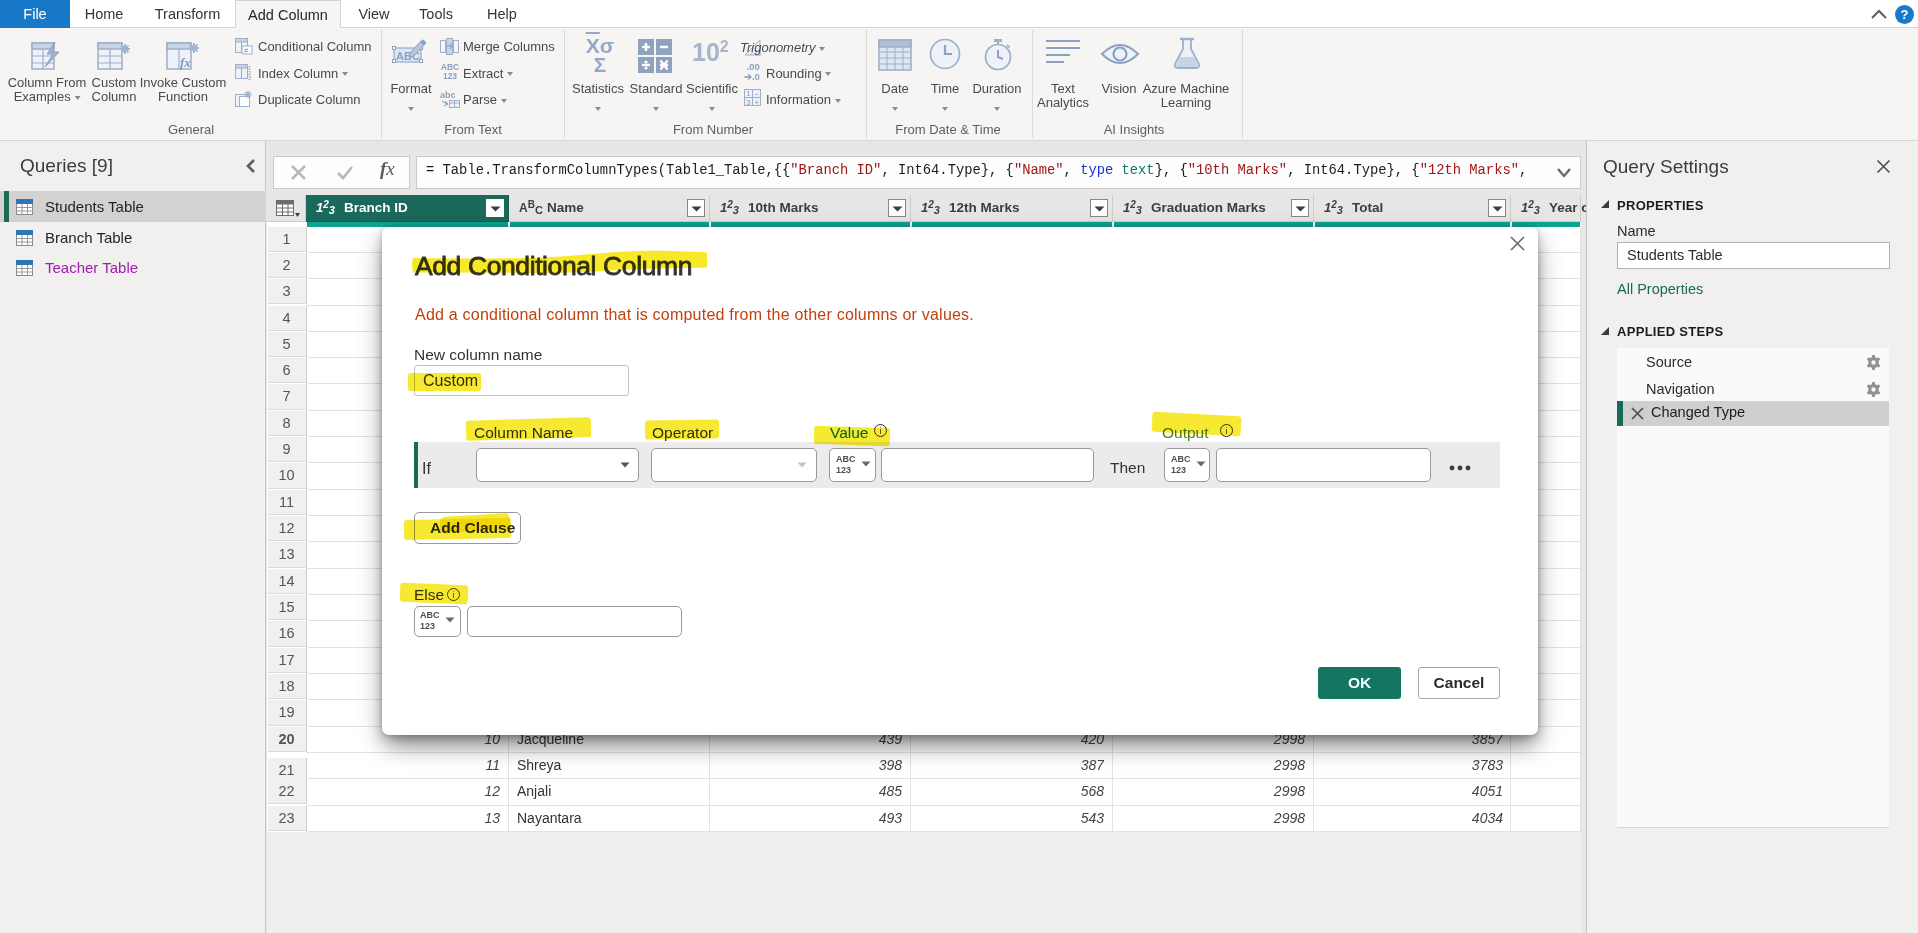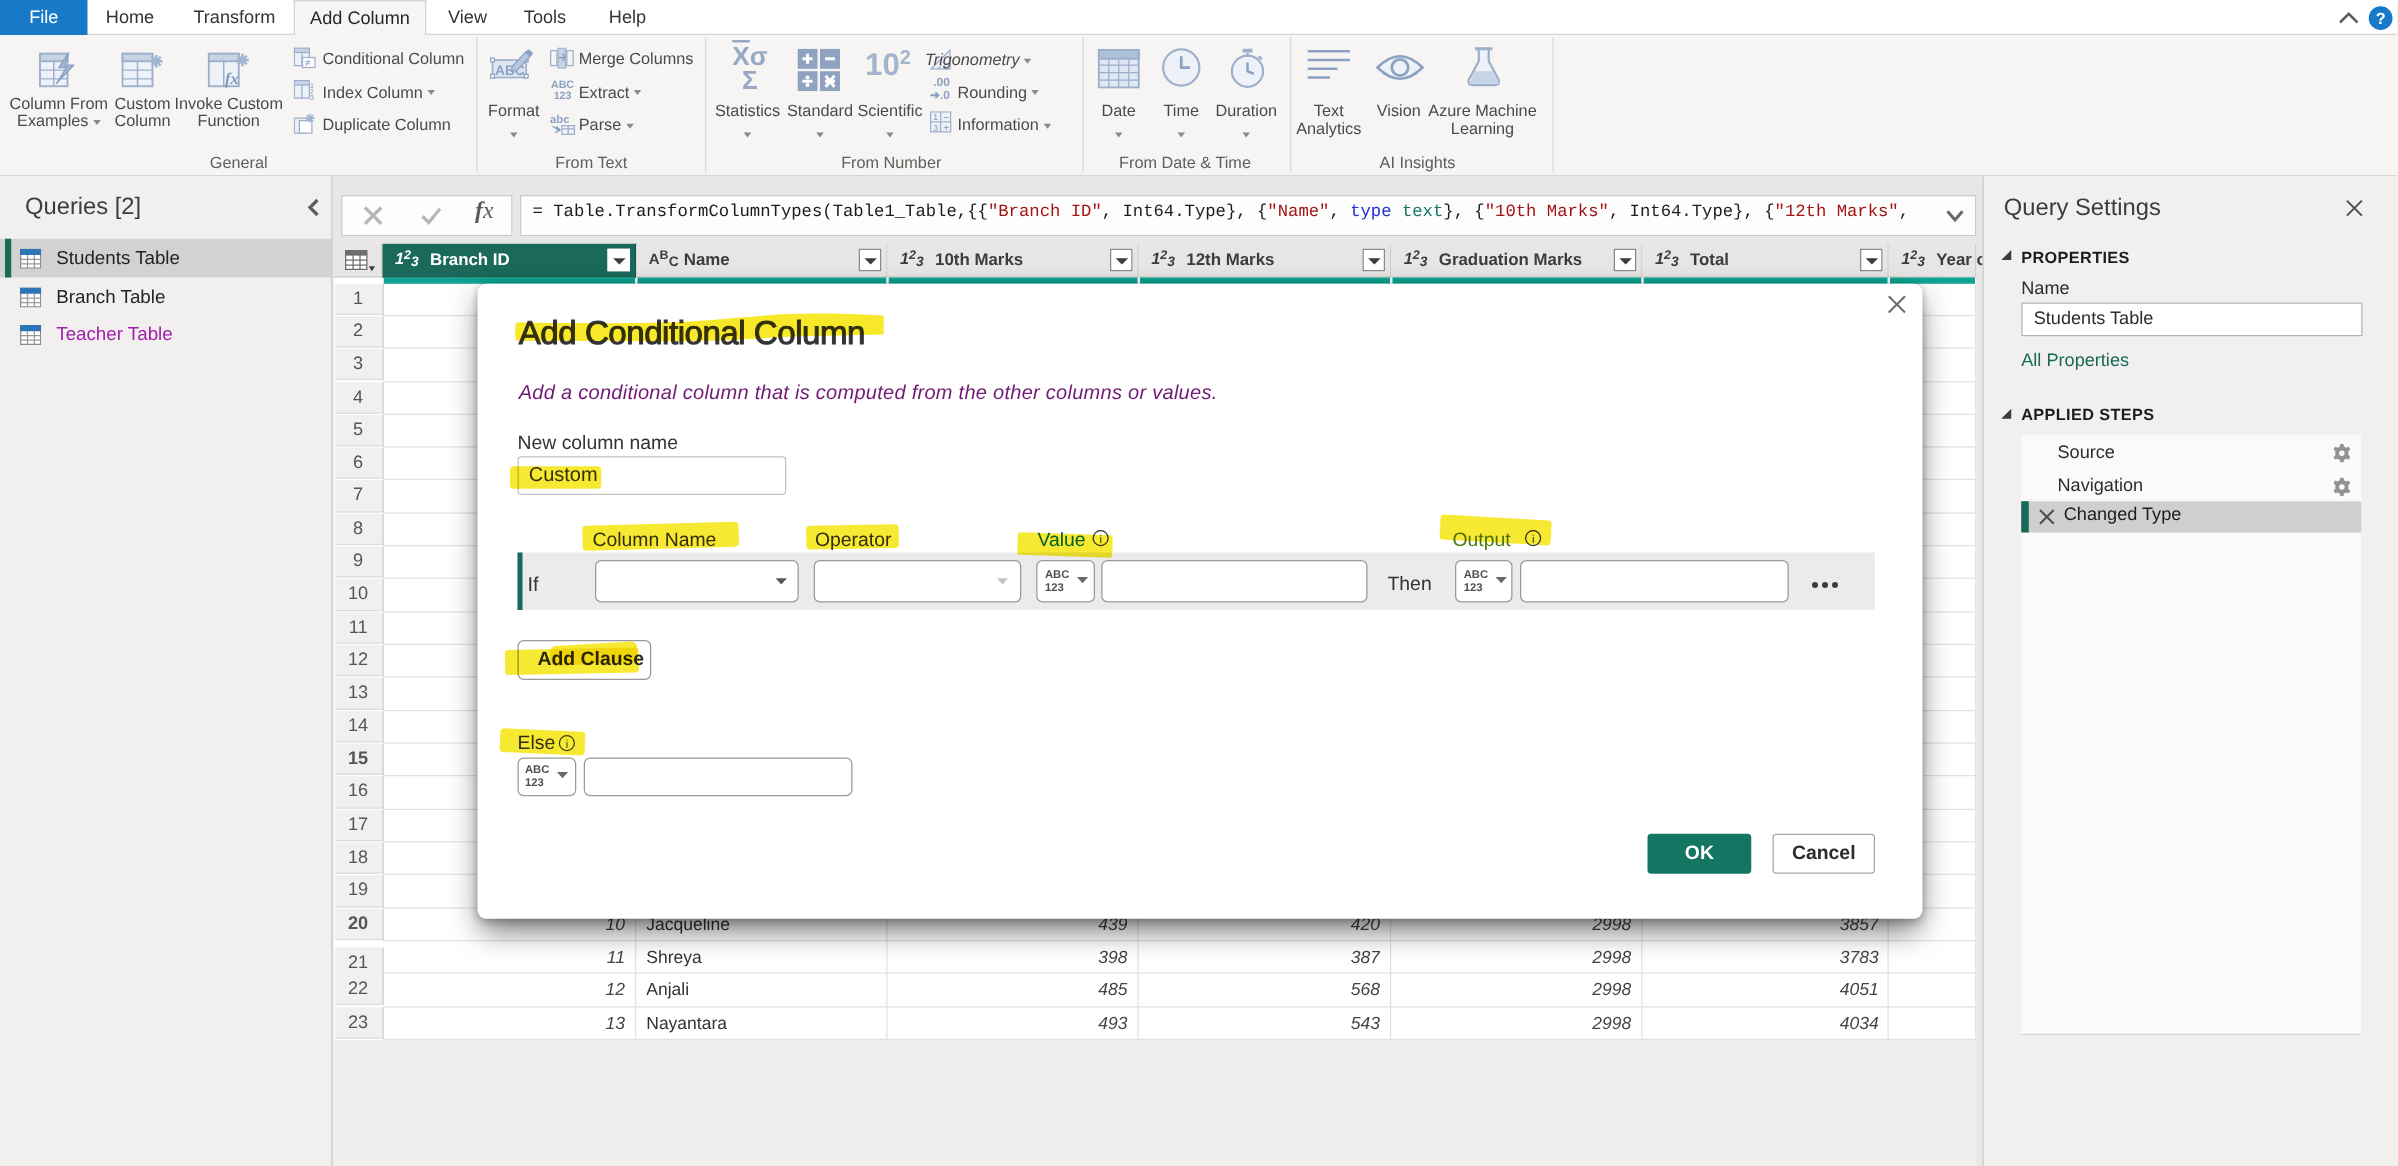--- a/index.html
+++ b/index.html
@@ -255,21 +255,21 @@
     <path d="M11 2 L19 2 L19 12 L27 27 Q28 31 24 31 L6 31 Q2 31 3 27 L11 12 Z" fill="#eef2f8" stroke="#9dafc9" stroke-width="1.8"></path>
     <line x1="8" y1="2" x2="22" y2="2" stroke="#9dafc9" stroke-width="2.5"></line>
     <path d="M8 20 L22 20 L27 29 Q27 30 25 30 L5 30 Q3.5 30 4 29 Z" fill="#c7d4e6"></path>
   </svg>
   <div class="biglabel" style="left:1186px; top:82px;">Azure Machine<br>Learning</div>
 
   <div id="main"></div>
   <div class="abs" style="left:267px; top:832px; width:1319px; height:101px; background:#f0efee;"></div>
   <div class="abs" style="left:1581px; top:195px; width:5px; height:738px; background:#e9e7e5;"></div>
   <div id="qpanel"></div>
-  <div class="abs" style="left:20px; top:155px; font-size:19px; color:#3c3c3c;">Queries [2]</div>
+  <div class="abs" style="left:20px; top:155px; font-size:19px; color:#3c3c3c;">Queries [9]</div>
   <svg class="abs" style="left:245px; top:158px;" width="12" height="16" viewBox="0 0 12 16">
     <path d="M9 2 L3 8 L9 14" stroke="#5f5e5c" stroke-width="2.6" fill="none"></path>
   </svg>
   <div class="abs" style="left:0px; top:191px; width:266px; height:31px; background:#d4d2d0;"></div>
   <div class="abs" style="left:4px; top:191px; width:5px; height:31px; background:#1a6b54;"></div>
   <div id="qitems"></div>
   <svg class="abs" style="left:16px; top:199px;" width="17" height="16" viewBox="0 0 17 16">
     <rect x="0.5" y="0.5" width="16" height="15" fill="#fff" stroke="#8a8a8a"></rect>
     <rect x="0.5" y="0.5" width="16" height="4" fill="#2e75b6" stroke="#2e75b6"></rect>
     <g stroke="#9a9a9a" stroke-width="1">
@@ -404,21 +404,21 @@
   <div class="rownum abs" style="left:267.5px; top:463.4px; height:25.3px; line-height:25.3px;">10</div>
   <div class="abs" style="left:306px; top:488.7px; width:1275px; height:1px; background:#e4e2e0;"></div>
   <div class="rownum abs" style="left:267.5px; top:489.7px; height:25.3px; line-height:25.3px;">11</div>
   <div class="abs" style="left:306px; top:515.0px; width:1275px; height:1px; background:#e4e2e0;"></div>
   <div class="rownum abs" style="left:267.5px; top:516.0px; height:25.3px; line-height:25.3px;">12</div>
   <div class="abs" style="left:306px; top:541.3px; width:1275px; height:1px; background:#e4e2e0;"></div>
   <div class="rownum abs" style="left:267.5px; top:542.3px; height:25.3px; line-height:25.3px;">13</div>
   <div class="abs" style="left:306px; top:567.7px; width:1275px; height:1px; background:#e4e2e0;"></div>
   <div class="rownum abs" style="left:267.5px; top:568.7px; height:25.3px; line-height:25.3px;">14</div>
   <div class="abs" style="left:306px; top:594.0px; width:1275px; height:1px; background:#e4e2e0;"></div>
-  <div class="rownum abs" style="left:267.5px; top:595.0px; height:25.3px; line-height:25.3px;font-weight:bold;">15</div>
+  <div class="rownum abs" style="left:267.5px; top:595.0px; height:25.3px; line-height:25.3px;">15</div>
   <div class="abs" style="left:306px; top:620.3px; width:1275px; height:1px; background:#e4e2e0;"></div>
   <div class="rownum abs" style="left:267.5px; top:621.3px; height:25.3px; line-height:25.3px;">16</div>
   <div class="abs" style="left:306px; top:646.6px; width:1275px; height:1px; background:#e4e2e0;"></div>
   <div class="rownum abs" style="left:267.5px; top:647.6px; height:25.3px; line-height:25.3px;">17</div>
   <div class="abs" style="left:306px; top:672.9px; width:1275px; height:1px; background:#e4e2e0;"></div>
   <div class="rownum abs" style="left:267.5px; top:673.9px; height:25.3px; line-height:25.3px;">18</div>
   <div class="abs" style="left:306px; top:699.3px; width:1275px; height:1px; background:#e4e2e0;"></div>
   <div class="rownum abs" style="left:267.5px; top:700.3px; height:25.3px; line-height:25.3px;">19</div>
   <div class="abs" style="left:306px; top:725.6px; width:1275px; height:1px; background:#e4e2e0;"></div>
   <div class="rownum abs" style="left:267.5px; top:726.6px; height:25.3px; line-height:25.3px;font-weight:bold;">20</div>
@@ -507,21 +507,21 @@
   <div class="hl" style="left:408px; top:373px; width:73px; height:18px; border-radius:3px;"></div>
   <div class="hl" style="left:466px; top:419px; width:125px; height:20px; transform:rotate(-1.6deg); border-radius:3px;"></div>
   <div class="hl" style="left:645px; top:420px; width:74px; height:19px; transform:rotate(-1deg); border-radius:3px;"></div>
   <div class="hl" style="left:814px; top:427px; width:76px; height:18px; transform:rotate(1.8deg); border-radius:2px;"></div>
   <div class="hl" style="left:1152px; top:414px; width:89px; height:20px; transform:rotate(3.2deg); border-radius:3px;"></div>
   <div class="hl" style="left:404px; top:519px; width:107px; height:20px; transform:rotate(-1.2deg); border-radius:3px;"></div>
   <div class="hl" style="left:440px; top:515px; width:70px; height:16px; transform:rotate(-3.5deg); border-radius:5px;"></div>
   <div class="hl" style="left:400px; top:584px; width:68px; height:19px; transform:rotate(2.5deg); border-radius:3px;"></div>
 
   <div class="abs" style="left:415px; top:251px; font-size:26.5px; font-weight:normal; -webkit-text-stroke:0.8px #333; color:#333; letter-spacing:-0.4px;">Add Conditional Column</div>
-  <div class="abs" style="left:415px; top:306px; font-size:16px; color:#701a75; letter-spacing:0.22px;font-style:italic;">Add a conditional column that is computed from the other columns or values.</div>
+  <div class="abs" style="left:415px; top:306px; font-size:16px; color:#c2410c; letter-spacing:0.22px;">Add a conditional column that is computed from the other columns or values.</div>
   <div class="abs" style="left:414px; top:346px; font-size:15.5px; color:#333;">New column name</div>
   <div class="inbox" style="left:414px; top:365px; width:215px; height:31px; border-color:#c3c1bf; border-radius:3px;"></div>
   <div class="abs" style="left:423px; top:372px; font-size:16px; color:#333;">Custom</div>
 
   <div class="abs" style="left:474px; top:424px; font-size:15.5px; color:#333;">Column Name</div>
   <div class="abs" style="left:652px; top:424px; font-size:15.5px; color:#333;">Operator</div>
   <div class="abs" style="left:830px; top:424px; font-size:15.5px; color:#0369a1;">Value</div>
   <div class="abs" style="left:874px; top:424px; width:13px; height:13px; border:1.3px solid #333; border-radius:50%; font-size:9px; text-align:center; line-height:13px; color:#333;">i</div>
   <div class="abs" style="left:1162px; top:424px; font-size:15.5px; color:#4d7c0f;">Output</div>
   <div class="abs" style="left:1220px; top:424px; width:13px; height:13px; border:1.3px solid #333; border-radius:50%; font-size:9px; text-align:center; line-height:13px; color:#333;">i</div>

